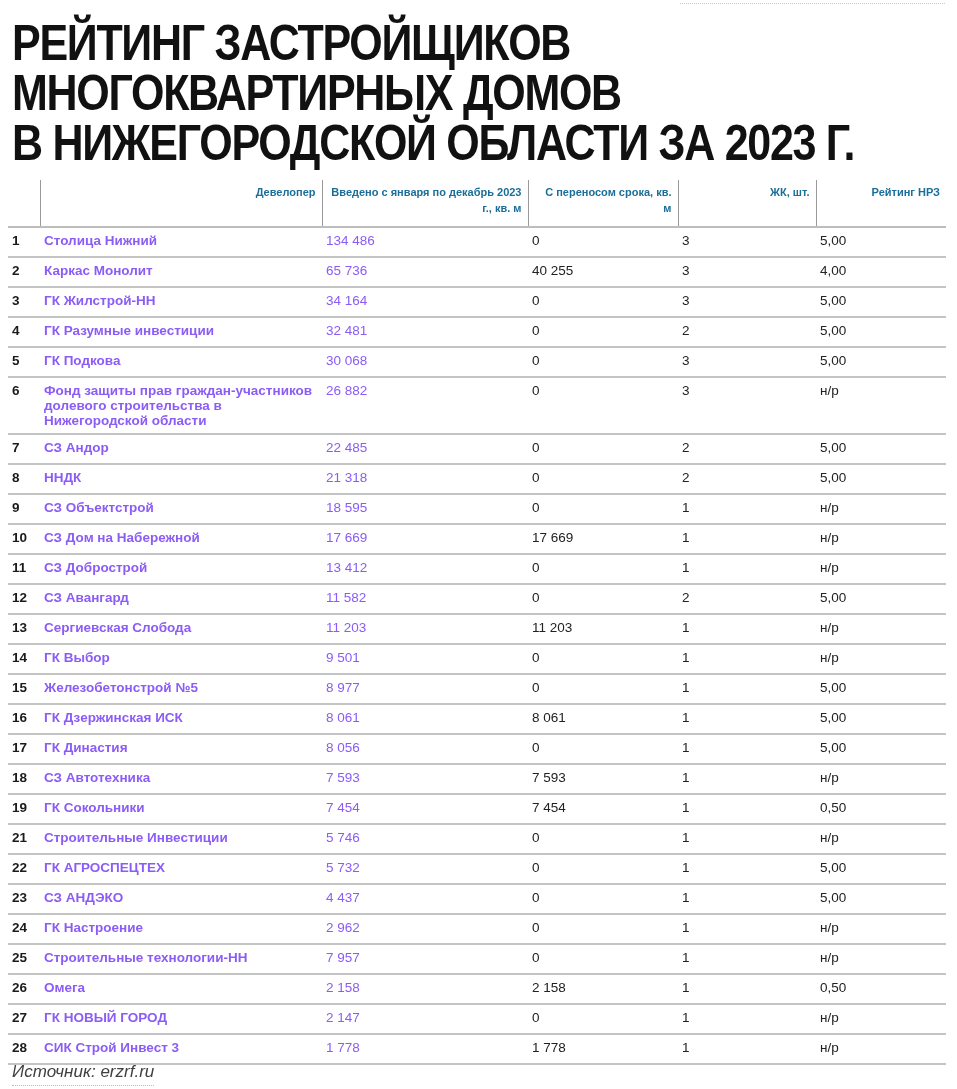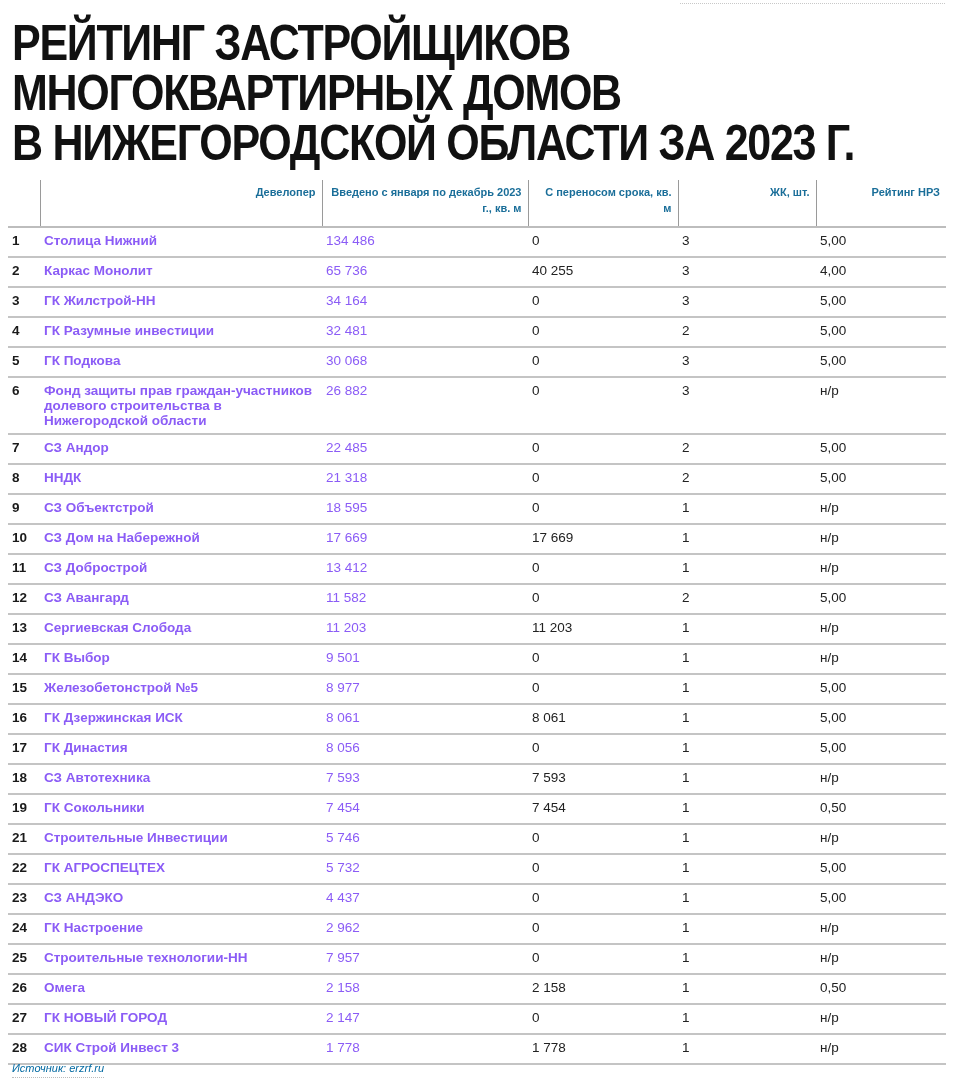--- a/index.html
+++ b/index.html
@@ -21,21 +21,21 @@
   th.sep { border-left: 1px solid #9a9a9a; }
   th.num { border-left: none; }
   td { font-size: 13.5px; vertical-align: top; padding: 5px 6px 0 4px;
        height: 23px; border-bottom: 2px solid #c4c4c4; line-height: 15px; }
   td.rank { font-weight: 700; width: 30px; padding-left: 4px; }
   td.dev { font-weight: 700; color: #8b5cf6; }
   td.built { color: #8b5cf6; margin-left: 12px; }
   td.plain { color: #222; }
   tr.tall td { height: 50px; }
   .source { position: absolute; left: 12px; top: 1062px; font-style: italic;
-            font-size: 11px; color: #0369a1; padding-bottom: 3px;
+            font-size: 17px; color: #404040; padding-bottom: 3px;
             border-bottom: 1px dotted #bbb; }
 </style>
 </head>
 <body>
 
 <div class="topline"></div>
 
 <h1 class="title">
   <div>РЕЙТИНГ ЗАСТРОЙЩИКОВ</div>
   <div>МНОГОКВАРТИРНЫХ ДОМОВ</div>

